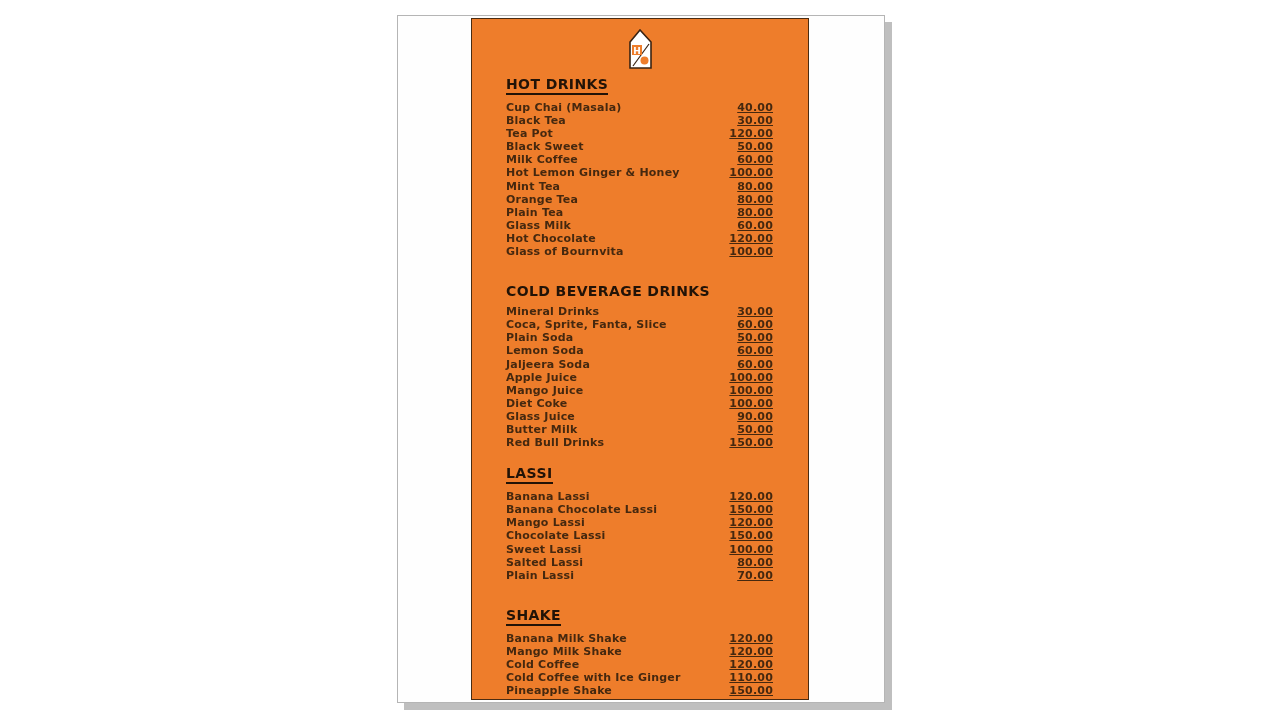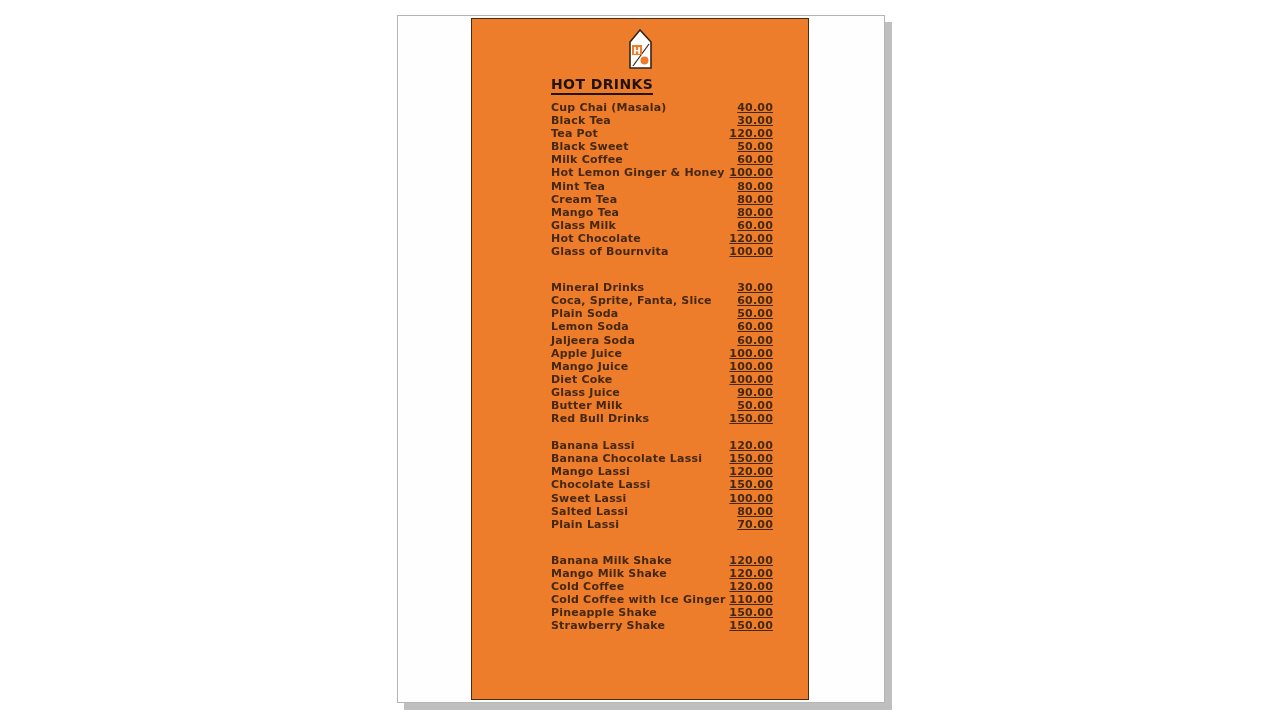--- a/index.html
+++ b/index.html
@@ -37,21 +37,21 @@
     overflow: hidden;
   }
 
   .logo {
     display: block;
     margin: 0 auto 5px auto;
     width: 30px;
     height: 40px;
   }
 
-  .menu-section { margin-top: 23px; margin-left: 45px; }
+  .menu-section { margin-top: 23px; }
   #sections .menu-section:first-child { margin-top: 0; }
   #sections .menu-section:nth-child(3) { margin-top: 14px; }
 
   .section-title {
     display: inline-block;
     font-size: 14px;
     font-weight: bold;
     letter-spacing: 0.4px;
     color: #221307;
     line-height: 16px;
@@ -126,26 +126,26 @@
     <span class="item-name">Hot Lemon Ginger &amp; Honey</span>
     <span class="item-price">100.00</span>
   </div>
 
   <div class="row">
     <span class="item-name">Mint Tea</span>
     <span class="item-price">80.00</span>
   </div>
 
   <div class="row">
-    <span class="item-name">Cream Tea</span>
+    <span class="item-name">Orange Tea</span>
     <span class="item-price">80.00</span>
   </div>
 
   <div class="row">
-    <span class="item-name">Mango Tea</span>
+    <span class="item-name">Plain Tea</span>
     <span class="item-price">80.00</span>
   </div>
 
   <div class="row">
     <span class="item-name">Glass Milk</span>
     <span class="item-price">60.00</span>
   </div>
 
   <div class="row">
     <span class="item-name">Hot Chocolate</span>
@@ -153,20 +153,23 @@
   </div>
 
   <div class="row">
     <span class="item-name">Glass of Bournvita</span>
     <span class="item-price">100.00</span>
   </div>
 </div>
   </section>
 
   <section class="menu-section">
+    <span class="title-wrap">
+      <h2 class="section-title">COLD BEVERAGE DRINKS</h2>
+    </span>
     <div class="items">
   <div class="row">
     <span class="item-name">Mineral Drinks</span>
     <span class="item-price">30.00</span>
   </div>
 
   <div class="row">
     <span class="item-name">Coca, Sprite, Fanta, Slice</span>
     <span class="item-price">60.00</span>
   </div>
@@ -212,20 +215,23 @@
   </div>
 
   <div class="row">
     <span class="item-name">Red Bull Drinks</span>
     <span class="item-price">150.00</span>
   </div>
 </div>
   </section>
 
   <section class="menu-section">
+    <span class="title-wrap">
+      <h2 class="section-title underlined">LASSI</h2>
+    </span>
     <div class="items">
   <div class="row">
     <span class="item-name">Banana Lassi</span>
     <span class="item-price">120.00</span>
   </div>
 
   <div class="row">
     <span class="item-name">Banana Chocolate Lassi</span>
     <span class="item-price">150.00</span>
   </div>
@@ -251,20 +257,23 @@
   </div>
 
   <div class="row">
     <span class="item-name">Plain Lassi</span>
     <span class="item-price">70.00</span>
   </div>
 </div>
   </section>
 
   <section class="menu-section">
+    <span class="title-wrap">
+      <h2 class="section-title underlined">SHAKE</h2>
+    </span>
     <div class="items">
   <div class="row">
     <span class="item-name">Banana Milk Shake</span>
     <span class="item-price">120.00</span>
   </div>
 
   <div class="row">
     <span class="item-name">Mango Milk Shake</span>
     <span class="item-price">120.00</span>
   </div>

